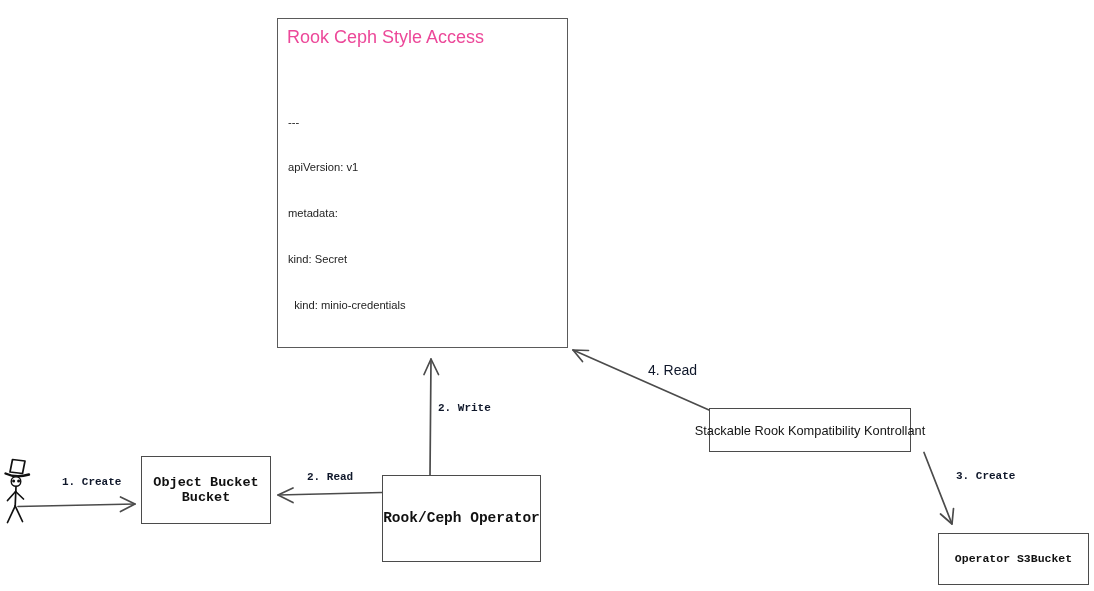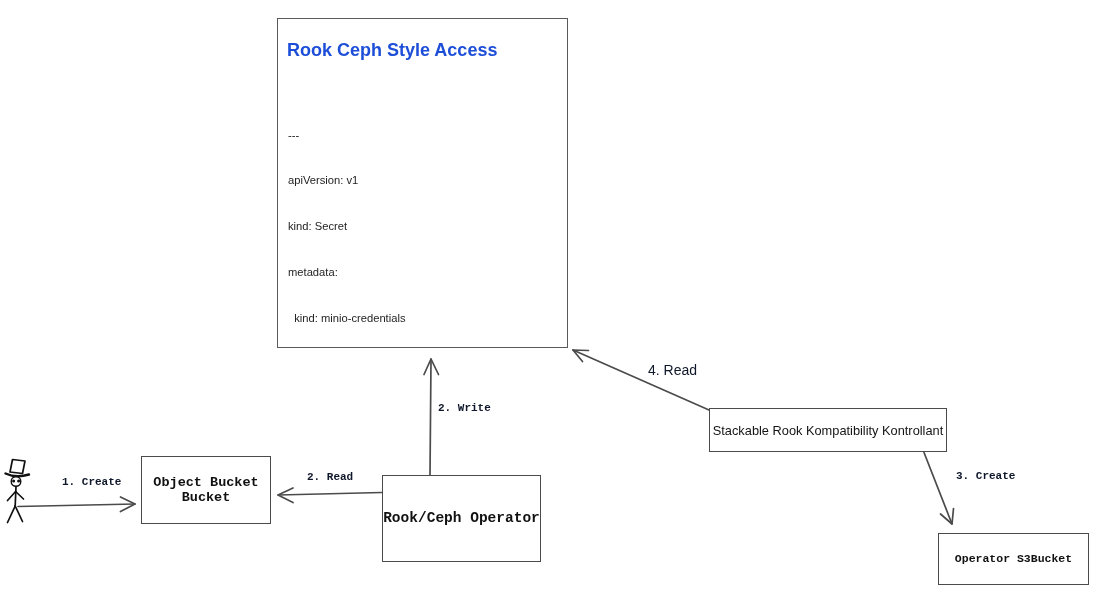--- a/index.html
+++ b/index.html
@@ -6,26 +6,26 @@
   .canvas{
     position:relative;width:1094px;height:591px;background:#ffffff;
     font-family:"Liberation Sans",sans-serif;overflow:hidden;color:#111;
   }
   svg.overlay{position:absolute;left:0;top:0;width:1094px;height:591px;}
   .box{
     position:absolute;background:#ffffff;border:1.6px solid #4b4b4b;
     box-sizing:border-box;
   }
   .big{left:277px;top:18px;width:291px;height:330px;border-width:1.3px;border-color:#5a5a5a;overflow:hidden;}
-  .big-title{font-size:18px;line-height:22px;margin:20px 0 0 9px;color:#1d4ed8;font-weight:bold;}
+  .big-title{font-size:18px;line-height:22px;margin:7px 0 0 9px;color:#ec4899;}
   .yaml{margin:36px 0 0 10px;font-size:11.2px;line-height:15.3px;color:#232323;white-space:pre;}
   .flexc{display:flex;flex-direction:column;justify-content:center;align-items:center;}
   .claim{left:141px;top:456px;width:130px;height:68px;}
   .operator{left:382px;top:475px;width:159px;height:87px;align-items:center;}
-  .kontrollant{left:709px;top:408px;width:238px;height:44px;}
+  .kontrollant{left:709px;top:408px;width:202px;height:44px;}
   .s3{left:938px;top:533px;width:151px;height:52px;}
   .mono-label{
     font-family:"Liberation Mono","DejaVu Sans Mono",monospace;font-weight:700;
     font-size:13.5px;line-height:15.5px;color:#111;text-align:center;white-space:pre;
   }
   .mono-label.lg{font-size:14.5px;}
   .mono-label.sm{font-size:11.5px;}
   .sans-label{font-size:12.8px;color:#141414;text-align:center;white-space:nowrap;}
   .edge-label{position:absolute;color:#0f172a;white-space:nowrap;}
   .edge-label.mono{font-family:"Liberation Mono","DejaVu Sans Mono",monospace;font-weight:700;font-size:11px;}
@@ -75,22 +75,22 @@
       <path d="M924,452.5 L952,524"></path>
       <path d="M953.5,508.5 L952,524 L940.5,514"></path>
     </g>
   </svg>
 
   <div class="box big">
     <div class="big-title">Rook Ceph Style Access</div>
     <div class="yaml">
       <div>---</div>
       <div>apiVersion: v1</div>
+      <div>metadata:</div>
       <div>kind: Secret</div>
-      <div>metadata:</div>
       <div>  kind: minio-credentials</div>
       <div>stringData:</div>
       
       
       
       
       
       
       
       

